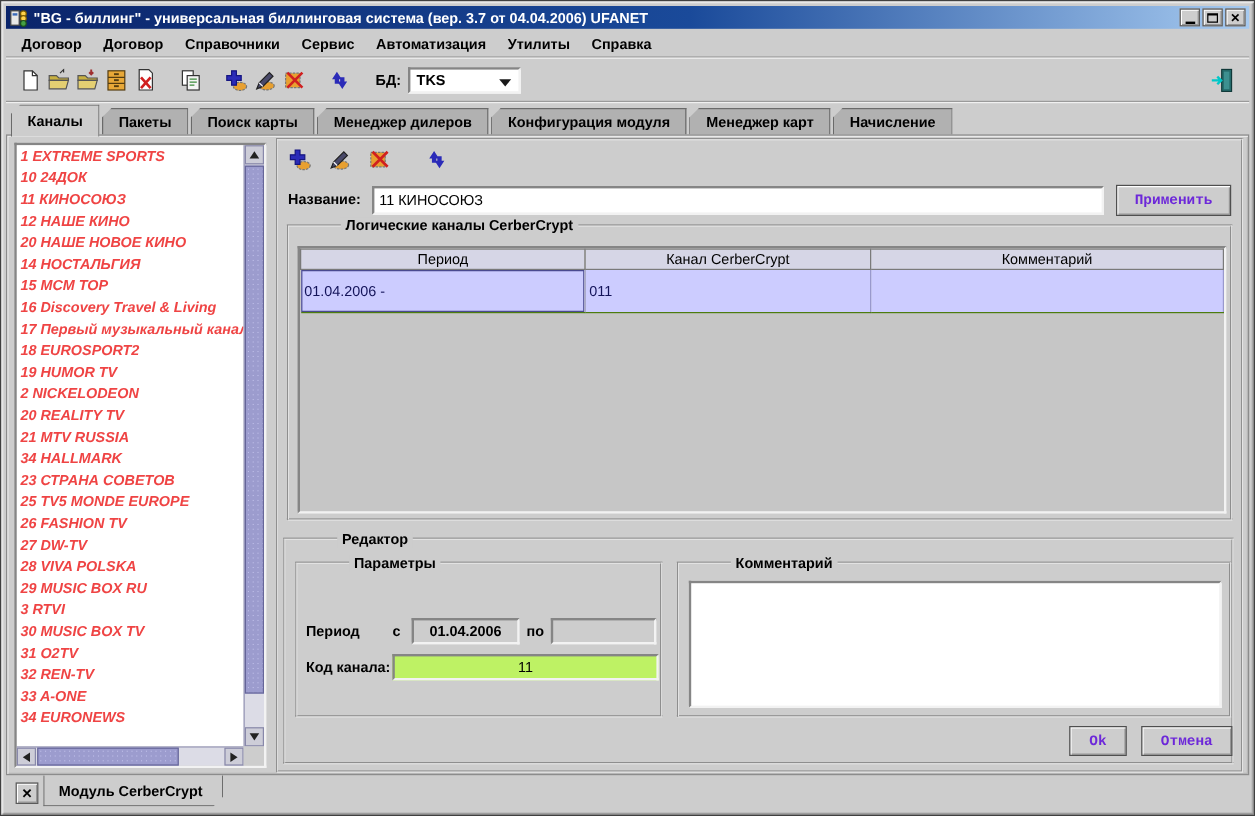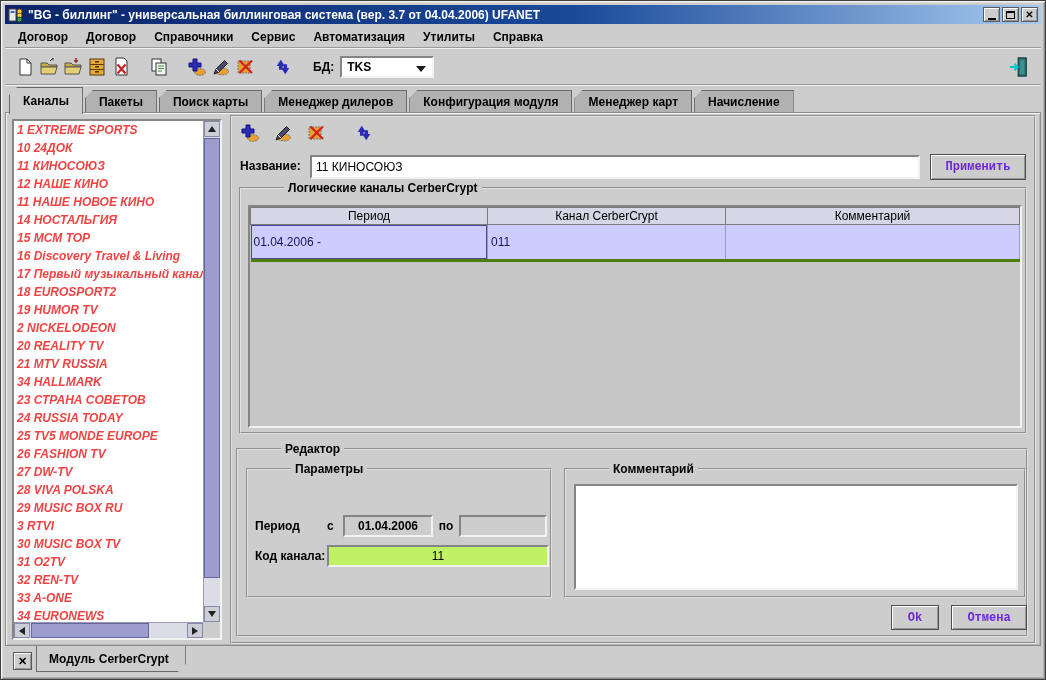--- a/index.html
+++ b/index.html
@@ -82,21 +82,21 @@
 
   .group { position:absolute; border:2px groove #e2e2e2; }
   .gtitle { position:absolute; top:-8px; left:8px; background:#cdcdcd; padding:0 4px; font-weight:bold; white-space:nowrap;margin-left:35px; }
 
   .grp-logical { left:7px; top:70px; width:788px; height:247px; }
   .table-wrap { position:absolute; left:7px; top:16px; width:774px; height:223px;
                 border:2px solid; border-color:#858585 #f2f2f2 #f2f2f2 #858585; background:#c6c6c6; overflow:hidden; }
   .tbl { width:100%; border-collapse:collapse; table-layout:fixed; }
   .tbl th { height:17px; background:#d6d6e6; border:1px solid #7a7a7a; font-weight:normal; font-size:12px; overflow:hidden; }
   .tbl td { height:36px; background:#ccccff; color:#14145a; font-size:12px; padding:0 3px;
-            border-right:1px solid #9999cc; border-bottom:3px solid #4d7c0f; white-space:nowrap; overflow:hidden; }
+            border-right:1px solid #9999cc; border-bottom:1px solid #4d7c0f; white-space:nowrap; overflow:hidden; }
   .tbl td.focused { box-shadow: inset 0 0 0 1px #4a4a90; }
 
   .grp-editor { left:4px; top:331px; width:792px; height:189px; }
   .grp-params { left:8px; top:18px; width:306px; height:130px; }
   .grp-comment { left:326px; top:18px; width:462px; height:130px; }
 
   .period-row { position:absolute; left:7px; top:44px; height:24px; display:flex; align-items:center; }
   .lbl { font-weight:bold; }
   .field-ro { width:90px; height:22px; background:#cdcdcd; border:2px solid; border-color:#858585 #f2f2f2 #f2f2f2 #858585;
               display:flex; align-items:center; justify-content:center; font-weight:bold; }
@@ -263,21 +263,21 @@
       <div class="list-viewport">
 
           <div class="list-item">1 EXTREME SPORTS</div>
 
           <div class="list-item">10 24ДОК</div>
 
           <div class="list-item">11 КИНОСОЮЗ</div>
 
           <div class="list-item">12 НАШЕ КИНО</div>
 
-          <div class="list-item">11 НАШЕ НОВОЕ КИНО</div>
+          <div class="list-item">20 НАШЕ НОВОЕ КИНО</div>
 
           <div class="list-item">14 НОСТАЛЬГИЯ</div>
 
           <div class="list-item">15 MCM TOP</div>
 
           <div class="list-item">16 Discovery Travel &amp; Living</div>
 
           <div class="list-item">17 Первый музыкальный канал</div>
 
           <div class="list-item">18 EUROSPORT2</div>
@@ -287,21 +287,20 @@
           <div class="list-item">2 NICKELODEON</div>
 
           <div class="list-item">20 REALITY TV</div>
 
           <div class="list-item">21 MTV RUSSIA</div>
 
           <div class="list-item">34 HALLMARK</div>
 
           <div class="list-item">23 СТРАНА СОВЕТОВ</div>
 
-          <div class="list-item">24 RUSSIA TODAY</div>
 
           <div class="list-item">25 TV5 MONDE EUROPE</div>
 
           <div class="list-item">26 FASHION TV</div>
 
           <div class="list-item">27 DW-TV</div>
 
           <div class="list-item">28 VIVA POLSKA</div>
 
           <div class="list-item">29 MUSIC BOX RU</div>

